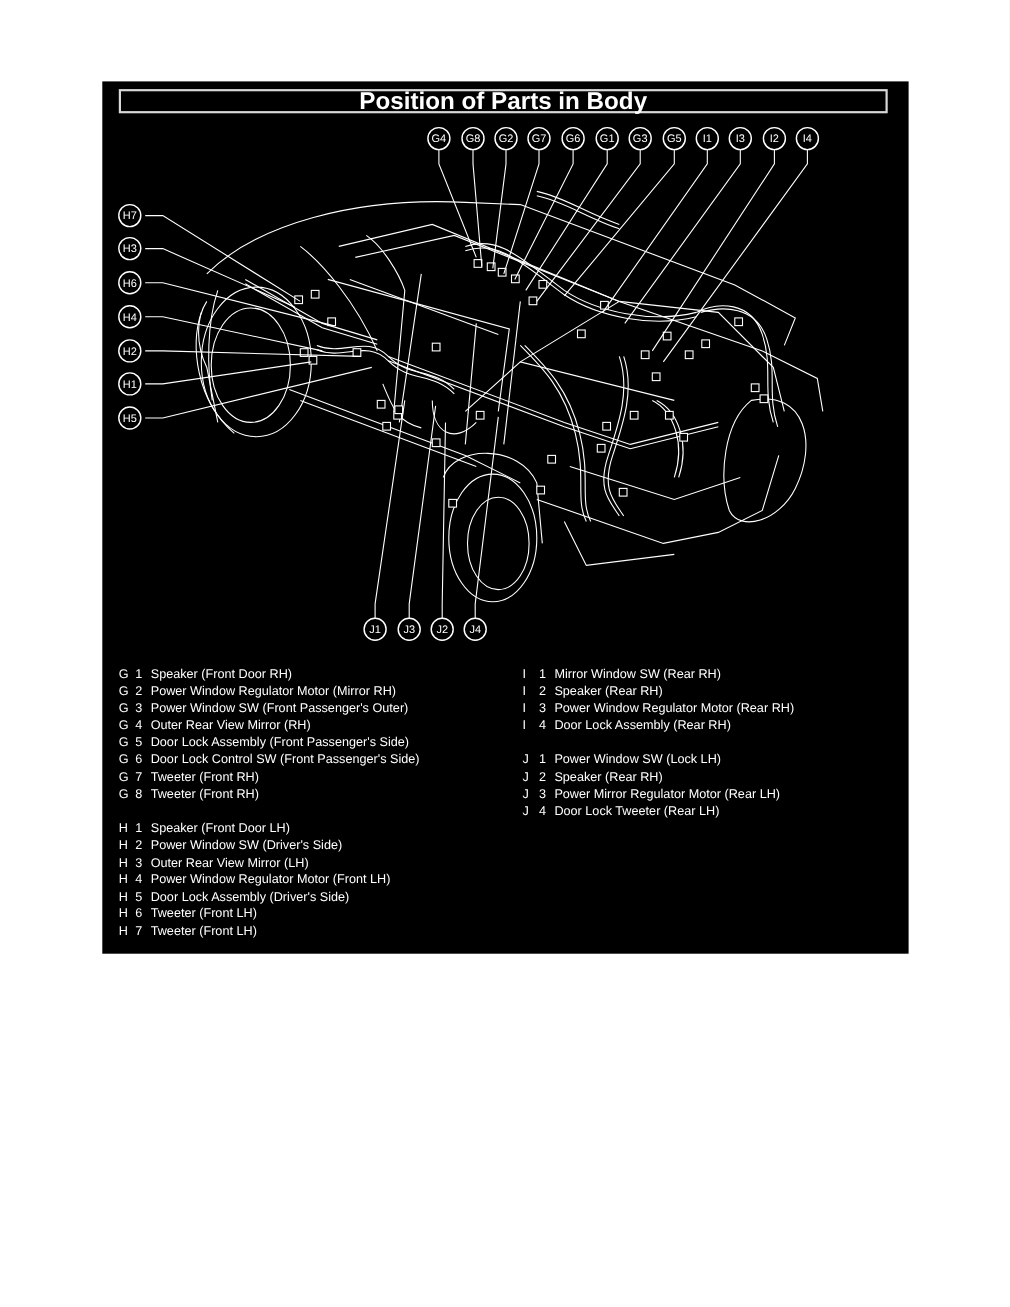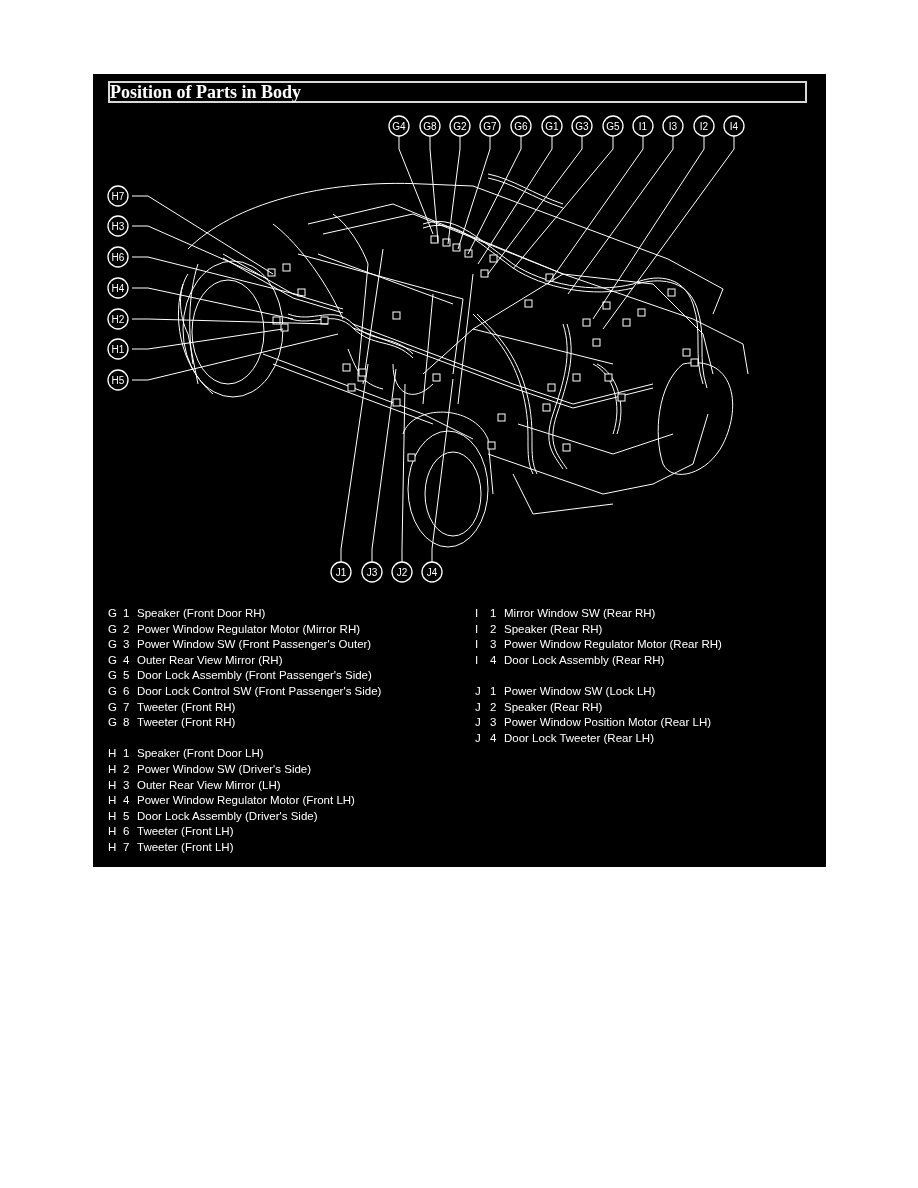--- a/index.html
+++ b/index.html
@@ -4,22 +4,22 @@
   <style>
     html, body { margin: 0; padding: 0; background: #ffffff; }
     body { width: 918px; height: 1188px; position: relative; overflow: hidden; }
     .panel {
       position: absolute; left: 93px; top: 74px; width: 733px; height: 793px;
       background: #000000;
     }
     .title-box {
       position: absolute; left: 15px; top: 7px; width: 699px; height: 22px;
       border: 2px solid #d8d8d8; box-sizing: border-box;
-      color: #ffffff; font-family: Liberation Serif, serif; font-weight: bold;
-      font-size: 18px; line-height: 18px; text-align: left;
+      color: #ffffff; font-family: Liberation Sans, sans-serif; font-weight: bold;
+      font-size: 22px; line-height: 18px; text-align: center;
     }
     svg.diagram { position: absolute; left: 0; top: 0; }
     .callout-text {
       font-family: "Liberation Sans", sans-serif; font-size: 10px; fill: #ffffff;
     }
     .legend {
       position: absolute; color: #ffffff; font-family: "Liberation Sans", sans-serif;
       font-size: 11.5px; line-height: 15.6px;
     }
     .legend-row { display: flex; white-space: nowrap; height: 15.6px; }
@@ -381,21 +381,21 @@
         <span class="desc">Power Window SW (Lock LH)</span>
       </div>
     <div class="legend-row">
         <span class="grp">J</span>
         <span class="num">2</span>
         <span class="desc">Speaker (Rear RH)</span>
       </div>
     <div class="legend-row">
         <span class="grp">J</span>
         <span class="num">3</span>
-        <span class="desc">Power Window Position Motor (Rear LH)</span>
+        <span class="desc">Power Mirror Regulator Motor (Rear LH)</span>
       </div>
     <div class="legend-row">
         <span class="grp">J</span>
         <span class="num">4</span>
         <span class="desc">Door Lock Tweeter (Rear LH)</span>
       </div>
   </div>
 </div>
 
 </body></html>

